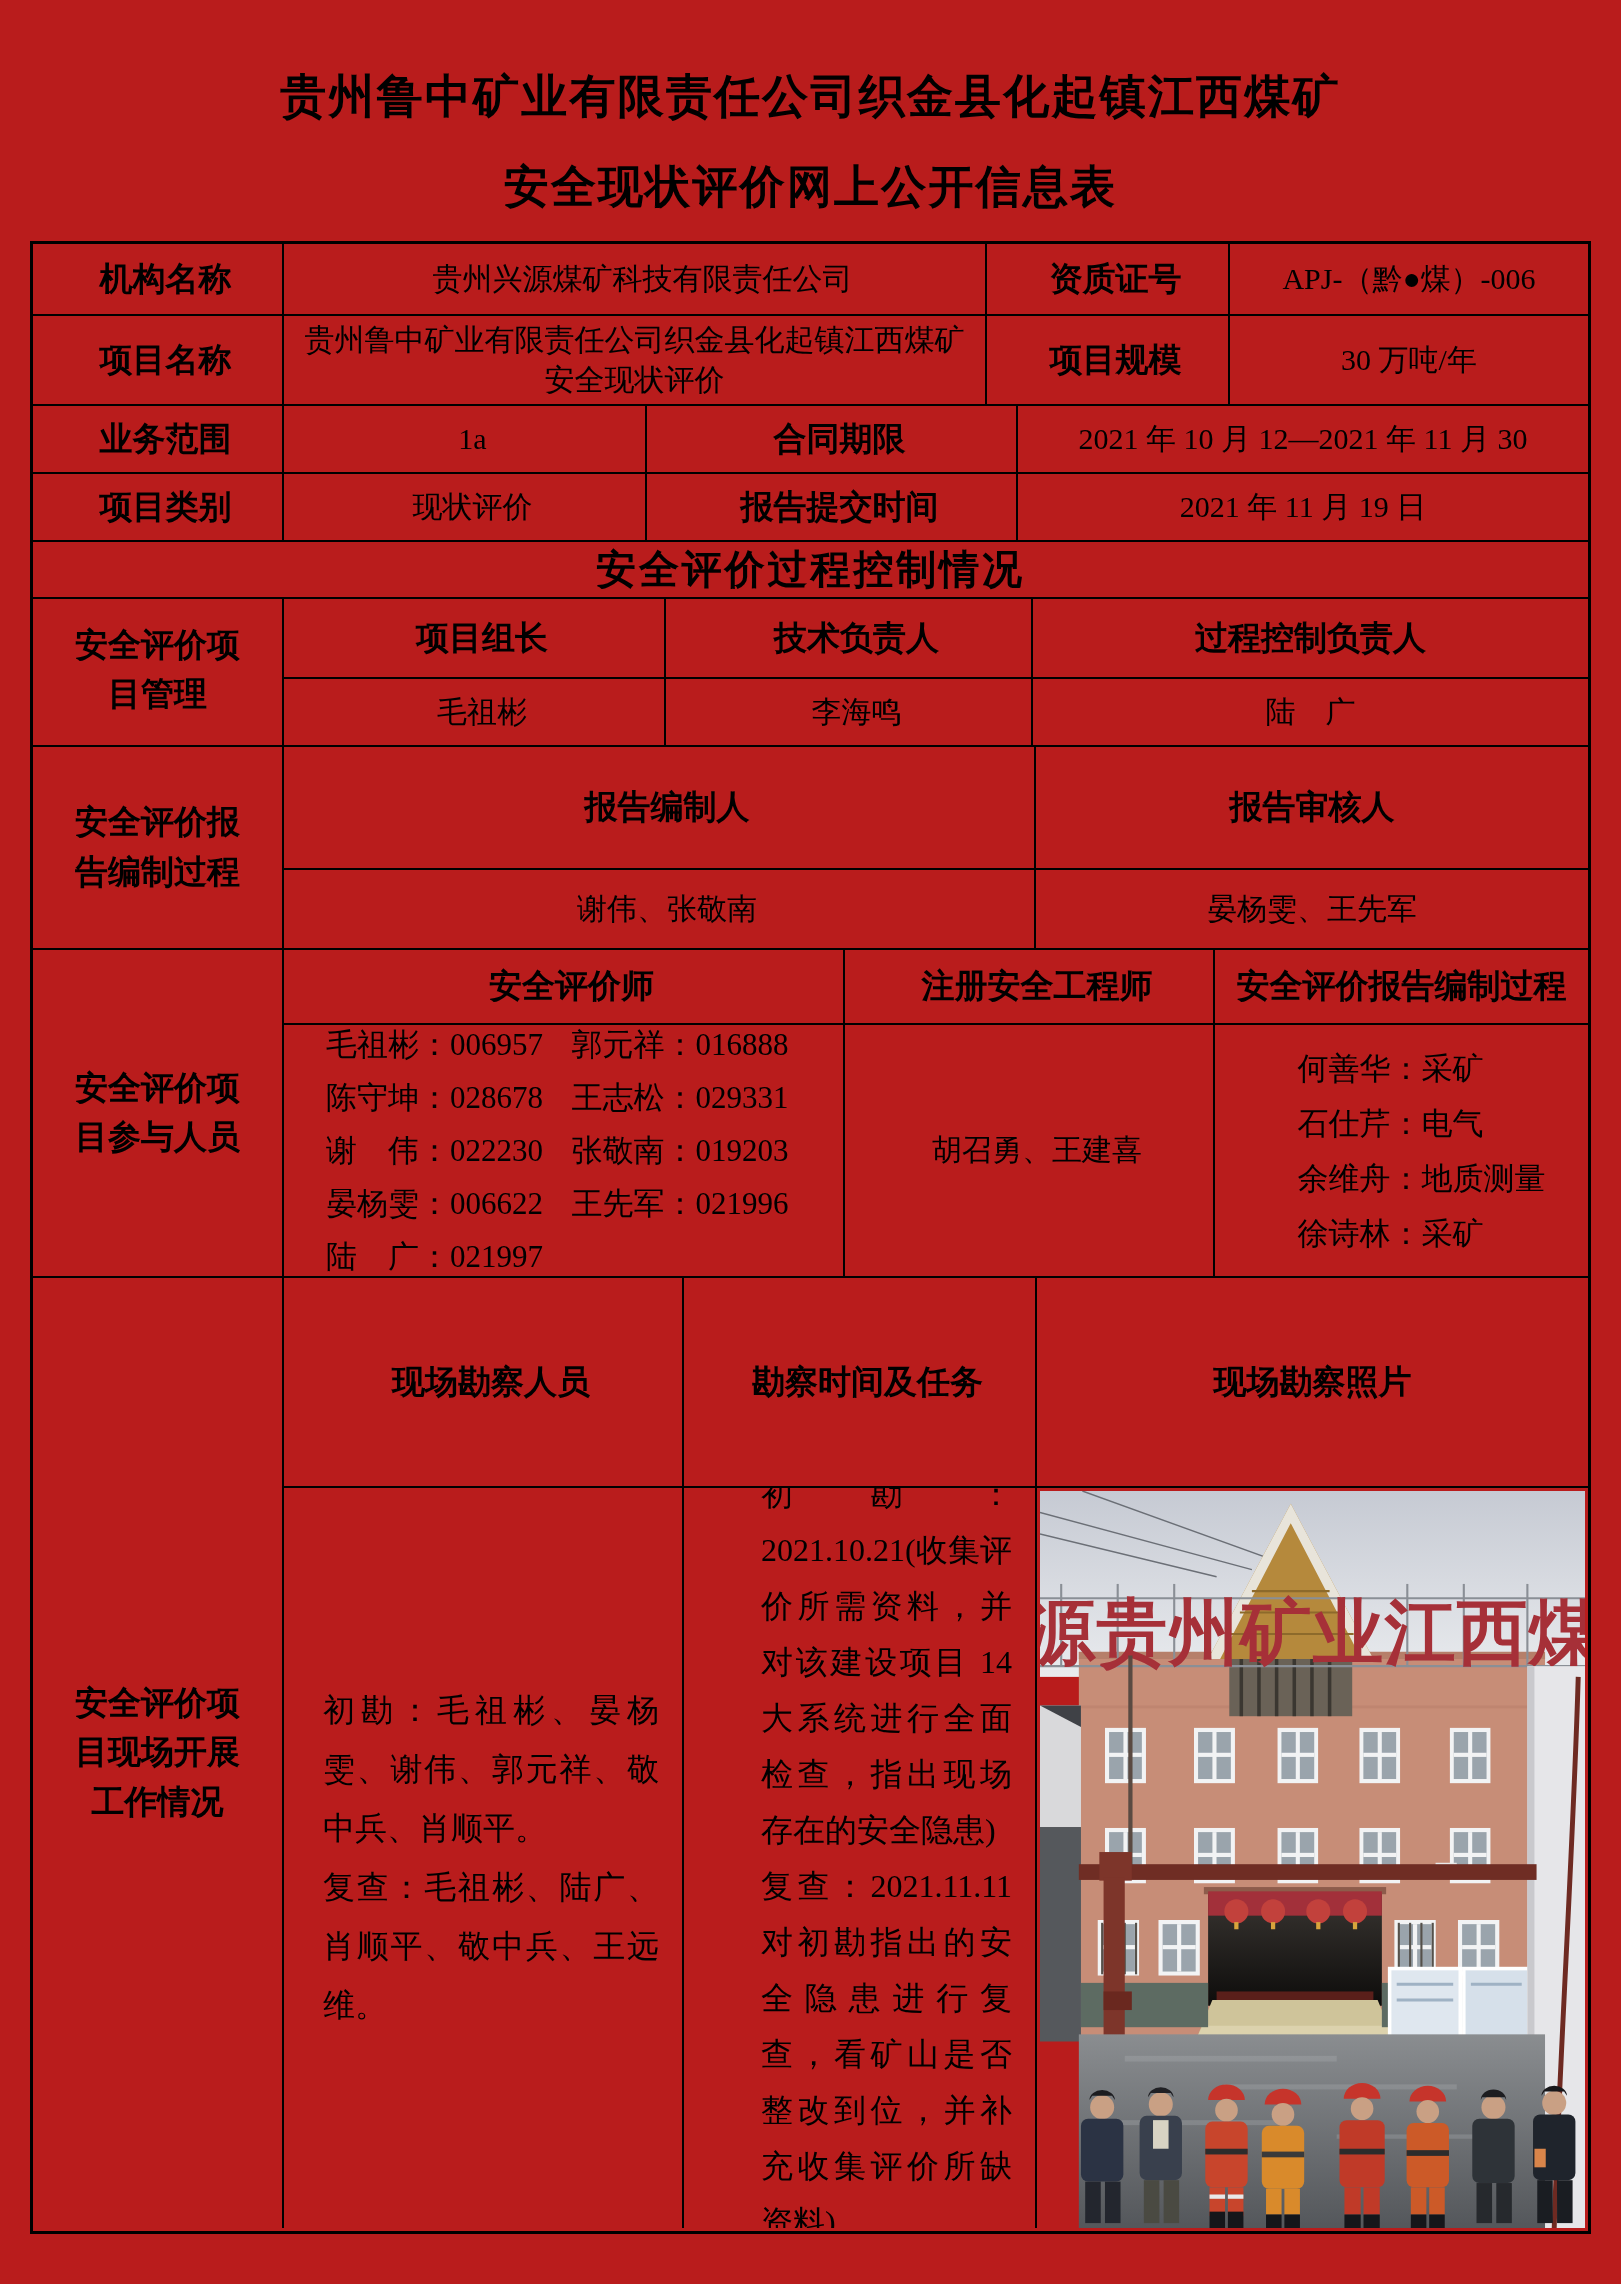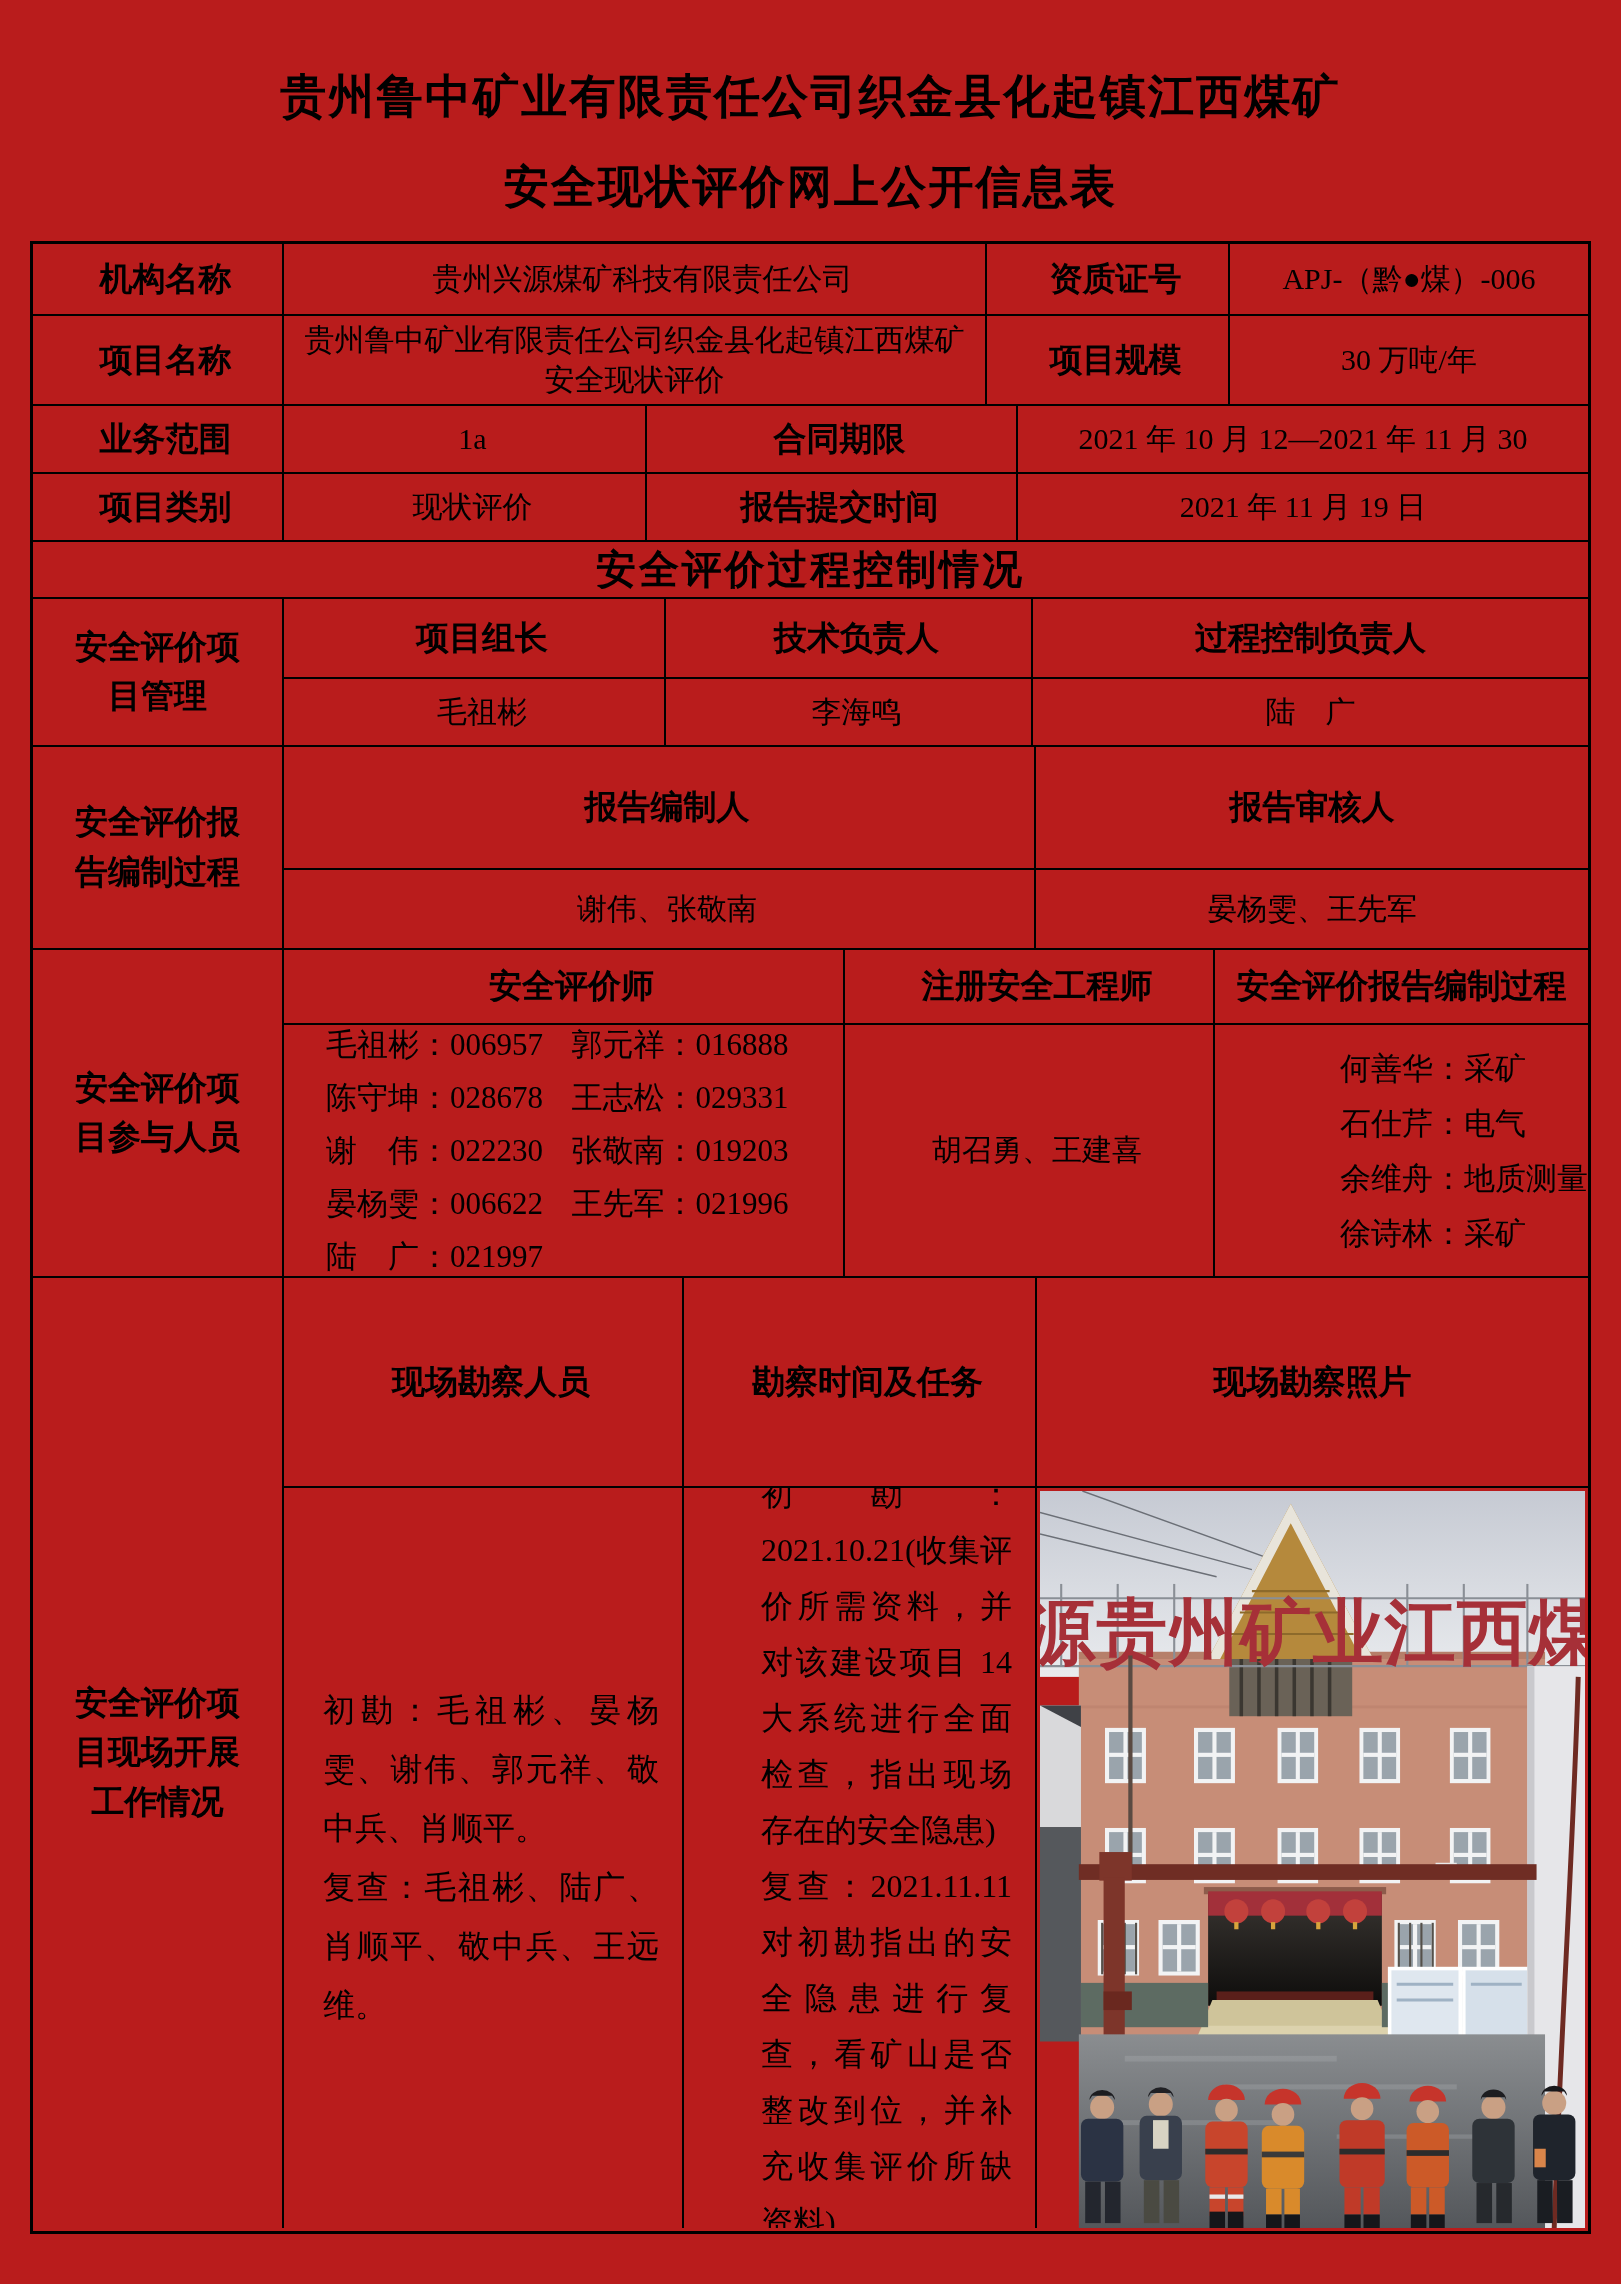--- a/index.html
+++ b/index.html
@@ -16,21 +16,21 @@
   .band { display:grid; width:100%; box-sizing:border-box; }
   .c { box-sizing:border-box; display:flex; flex-direction:column; align-items:center; justify-content:center;
        text-align:center; overflow:hidden; line-height:1.35; }
   .br { border-right:2.9px solid #000;padding-left:16px; }
   .bb { border-bottom:2.9px solid #000; }
   .lab { font-weight:bold; font-size:33px; }
   .hdr { font-weight:bold; font-size:33px; }
   .val { font-size:30px; }
   .big { font-weight:bold; font-size:40px; letter-spacing:2.9px; }
   .wrapnarrow { padding:0 33px; line-height:1.5; }
-  .leftcol { align-items:flex-end; text-align:left; }
+  .leftcol { align-items:center; text-align:left; }
 
   .idgrid { display:grid; grid-template-columns:1fr 1fr; width:100%; padding:0 26px; box-sizing:border-box; }
   .idgrid span { font-size:31px; line-height:53px; text-align:left; white-space:nowrap; }
   .experts div { font-size:31px; line-height:55px; text-align:left; }
   .paras { padding:0 23px; width:100%; box-sizing:border-box; }
   .paras div { font-size:32px; line-height:59px; text-align:justify; text-justify:inter-ideograph; }
   .paras2 div { line-height:56px;margin-left:38px; }
 
   .photo-cell { position:relative; padding:0; }
   .photo-cell svg { position:absolute; left:2.9px; top:2.9px; right:2.9px; bottom:0; width:calc(100% - 5.7px); height:calc(100% - 2.9px); }
@@ -65,21 +65,21 @@
       <div class="c val br bb">现状评价</div>
       <div class="c lab br bb">报告提交时间</div>
       <div class="c val bb">2021 年 11 月 19 日</div>
     </div>
 
     <div class="band" style="grid-template-columns:1fr; grid-template-rows:57px;">
       <div class="c big bb">安全评价过程控制情况</div>
     </div>
 
     <div class="band" style="grid-template-columns:251px 382px 367px 1fr; grid-template-rows:80px 68px;">
-      <div class="c lab br bb wrapnarrow" style="grid-row:1 / span 2;">安全评价项目管理</div>
+      <div class="c lab br bb wrapnarrow" style="grid-row:1 / span 2;font-family:Liberation Mono, monospace;">安全评价项目管理</div>
       <div class="c hdr br bb">项目组长</div>
       <div class="c hdr br bb">技术负责人</div>
       <div class="c hdr bb">过程控制负责人</div>
       <div class="c val br bb">毛祖彬</div>
       <div class="c val br bb">李海鸣</div>
       <div class="c val bb">陆　广</div>
     </div>
 
     <div class="band" style="grid-template-columns:251px 752px 1fr; grid-template-rows:123px 80px;">
       <div class="c lab br bb wrapnarrow" style="grid-row:1 / span 2;">安全评价报告编制过程</div>

